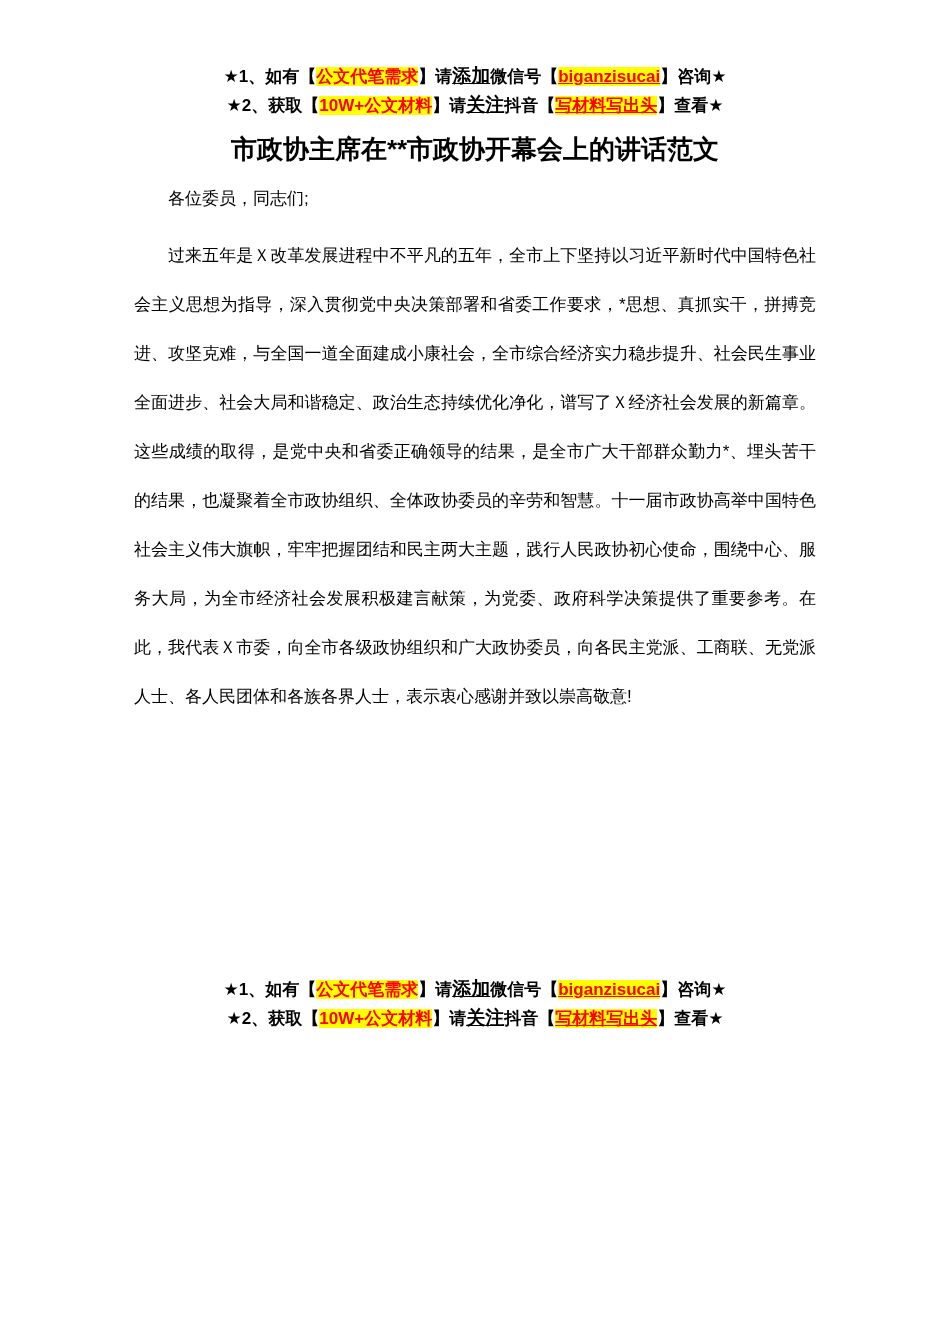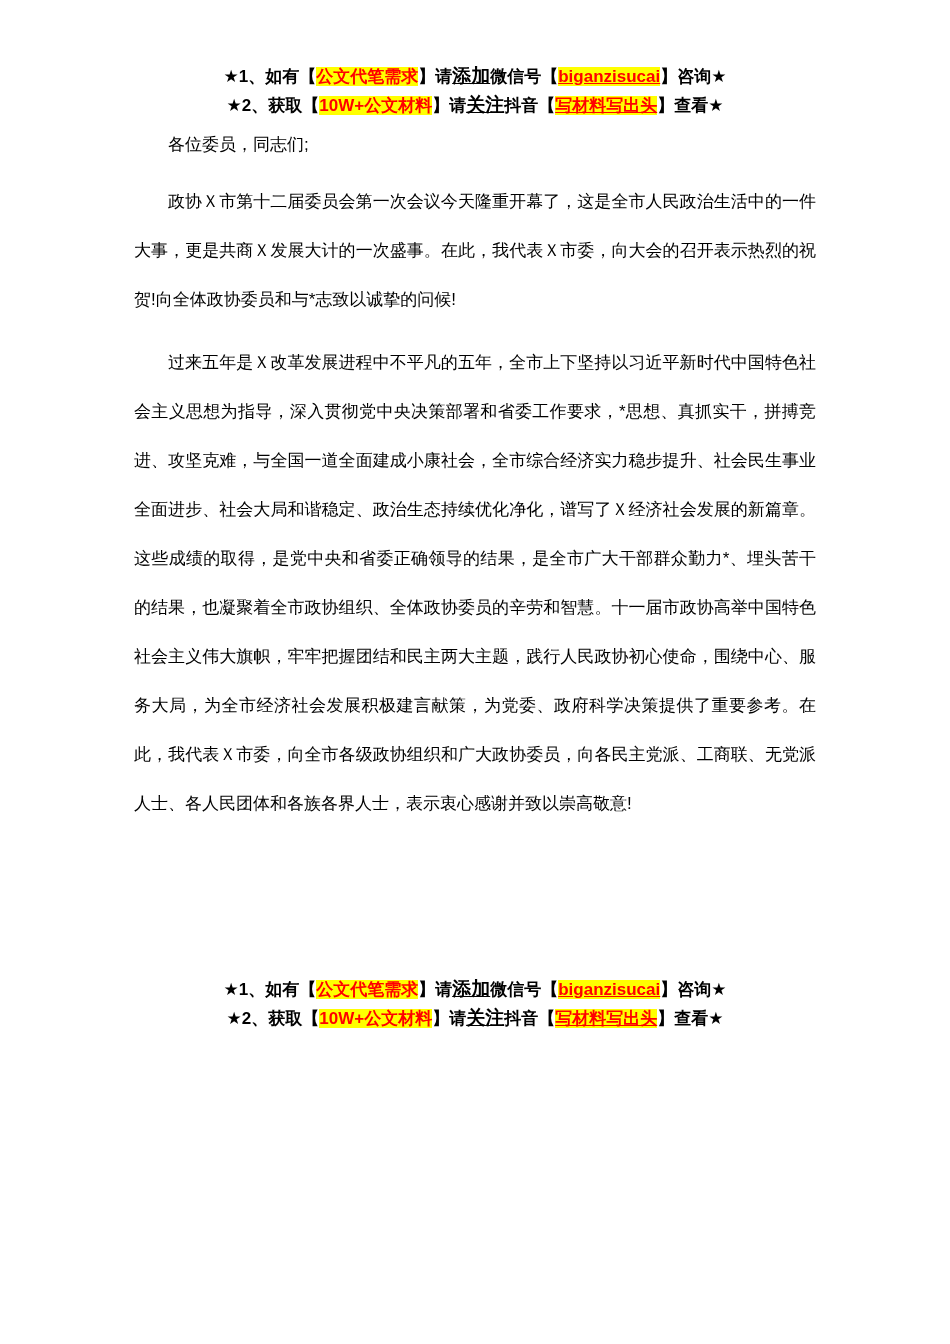--- a/index.html
+++ b/index.html
@@ -51,24 +51,24 @@
 </head>
 <body>
 
 <div class="page" style="--red: #ff0000; --hl: #ffff00;">
 
   <div class="promo header-promo">
     <div><span class="seg-plain">★1、如有【</span><span class="seg-hl">公文代笔需求</span><span class="seg-plain">】请</span><span class="seg-underline">添加</span><span class="seg-plain">微信号【</span><span class="seg-hlu">biganzisucai</span><span class="seg-plain">】咨询★</span></div>
     <div><span class="seg-plain">★2、获取【</span><span class="seg-hl">10W+公文材料</span><span class="seg-plain">】请</span><span class="seg-underline">关注</span><span class="seg-plain">抖音【</span><span class="seg-hlu">写材料写出头</span><span class="seg-plain">】查看★</span></div>
   </div>
 
+  <div class="doc-title">市政协主席在**市政协开幕会上的讲话范文</div>
 
   <div class="content">
     <p class="salutation">各位委员，同志们;</p>
-    <p class="body-para">政协Ｘ市第十二届委员会第一次会议今天隆重开幕了，这是全市人民政治生活中的一件大事，更是共商Ｘ发展大计的一次盛事。在此，我代表Ｘ市委，向大会的召开表示热烈的祝贺!向全体政协委员和与*志致以诚挚的问候!</p>
     <p class="body-para">过来五年是Ｘ改革发展进程中不平凡的五年，全市上下坚持以习近平新时代中国特色社会主义思想为指导，深入贯彻党中央决策部署和省委工作要求，*思想、真抓实干，拼搏竞进、攻坚克难，与全国一道全面建成小康社会，全市综合经济实力稳步提升、社会民生事业全面进步、社会大局和谐稳定、政治生态持续优化净化，谱写了Ｘ经济社会发展的新篇章。这些成绩的取得，是党中央和省委正确领导的结果，是全市广大干部群众勤力*、埋头苦干的结果，也凝聚着全市政协组织、全体政协委员的辛劳和智慧。十一届市政协高举中国特色社会主义伟大旗帜，牢牢把握团结和民主两大主题，践行人民政协初心使命，围绕中心、服务大局，为全市经济社会发展积极建言献策，为党委、政府科学决策提供了重要参考。在此，我代表Ｘ市委，向全市各级政协组织和广大政协委员，向各民主党派、工商联、无党派人士、各人民团体和各族各界人士，表示衷心感谢并致以崇高敬意!</p>
   </div>
 
   <div class="promo footer-promo">
     <div><span class="seg-plain">★1、如有【</span><span class="seg-hl">公文代笔需求</span><span class="seg-plain">】请</span><span class="seg-underline">添加</span><span class="seg-plain">微信号【</span><span class="seg-hlu">biganzisucai</span><span class="seg-plain">】咨询★</span></div>
     <div><span class="seg-plain">★2、获取【</span><span class="seg-hl">10W+公文材料</span><span class="seg-plain">】请</span><span class="seg-underline">关注</span><span class="seg-plain">抖音【</span><span class="seg-hlu">写材料写出头</span><span class="seg-plain">】查看★</span></div>
   </div>
 
 </div>
 

